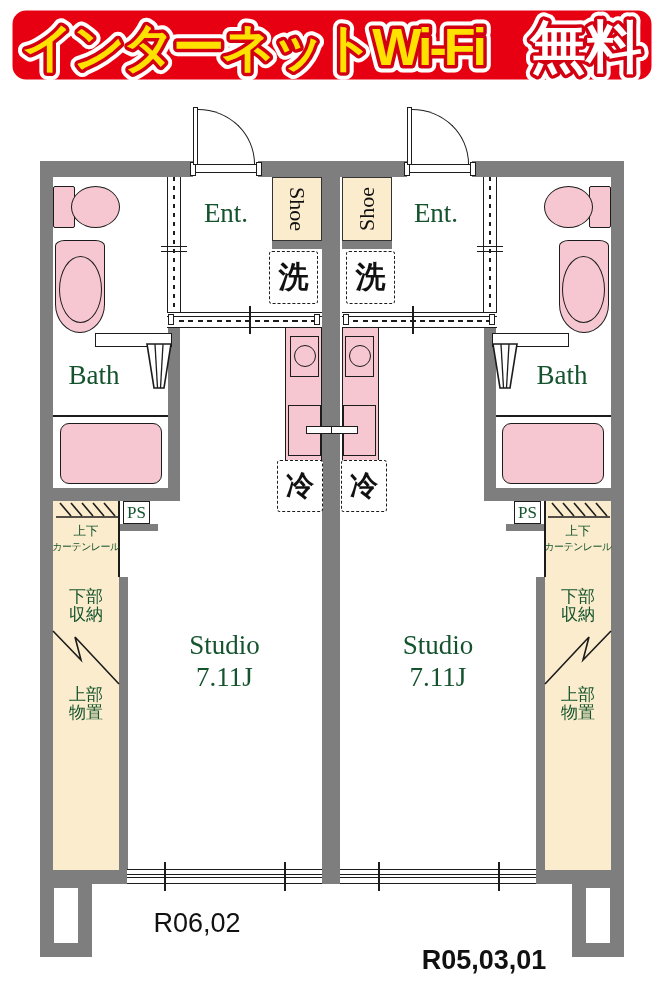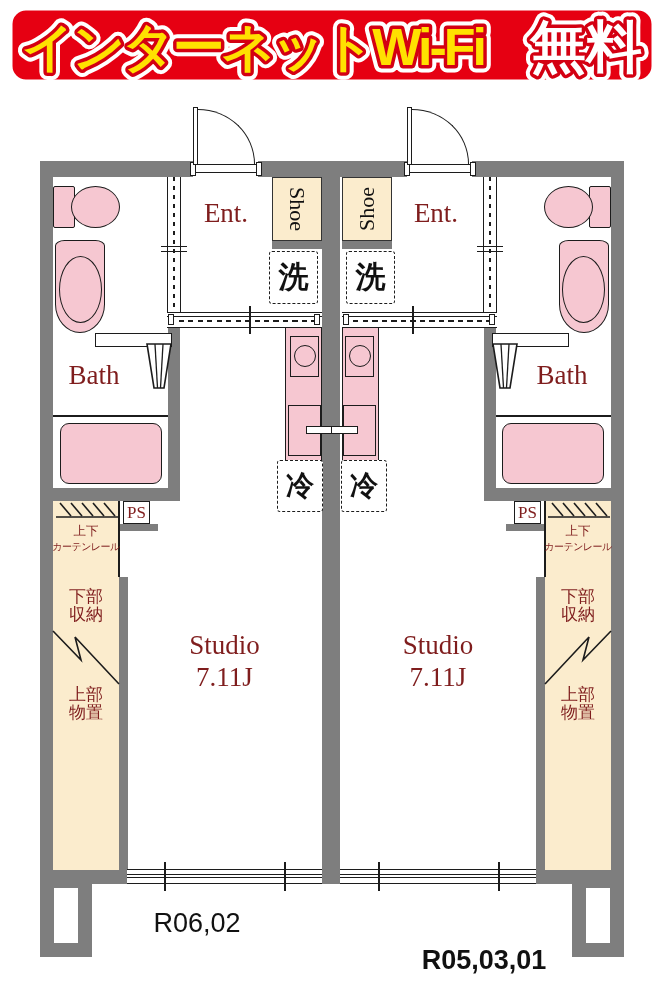--- a/index.html
+++ b/index.html
@@ -7,21 +7,21 @@
         font-family:"Liberation Sans",sans-serif;}
   .abs{position:absolute;}
   .wall{position:absolute;background:#7e7e7e;}
   .ln{position:absolute;background:#1c1c1c;}
   .pinkbox{position:absolute;background:#f6c7d1;border:1.6px solid #1c1c1c;box-sizing:border-box;}
   .whitebox{position:absolute;background:#fff;border:1.6px solid #1c1c1c;box-sizing:border-box;}
   .cream{position:absolute;background:#fbeccd;box-sizing:border-box;}
   .dashedbox{position:absolute;background:#fff;border:1.7px dashed #1c1c1c;border-radius:3px;
         display:flex;align-items:center;justify-content:center;box-sizing:border-box;
         font-family:"Liberation Sans",sans-serif;font-weight:700;font-size:30px;color:#111;}
-  .serif{position:absolute;font-family:"Liberation Serif",serif;color:#7f1d1d;
+  .serif{position:absolute;font-family:"Liberation Serif",serif;color:#14532d;
         display:flex;align-items:center;justify-content:center;text-align:center;}
   .gothic{position:absolute;font-family:"Liberation Sans",sans-serif;color:#111;
         display:flex;align-items:center;justify-content:center;text-align:center;}
   .arc{position:absolute;border-top:1.5px solid #1c1c1c;border-right:1.5px solid #1c1c1c;
         border-top-right-radius:100% 100%;box-sizing:border-box;}
   .slideV{position:absolute;background:#fff;border-left:1.6px solid #1c1c1c;border-right:1.6px solid #1c1c1c;box-sizing:border-box;}
   .slideV .dash{position:absolute;top:0;bottom:0;left:50%;width:1.4px;margin-left:-0.7px;
         background:repeating-linear-gradient(180deg,#1c1c1c 0 4.5px,transparent 4.5px 9px);}
   .bandH{position:absolute;background:#fff;border-top:1.6px solid #1c1c1c;border-bottom:1.6px solid #1c1c1c;box-sizing:border-box;}
   .bandH .solid{position:absolute;left:0;right:0;top:2.6px;height:1.3px;background:#1c1c1c;}

